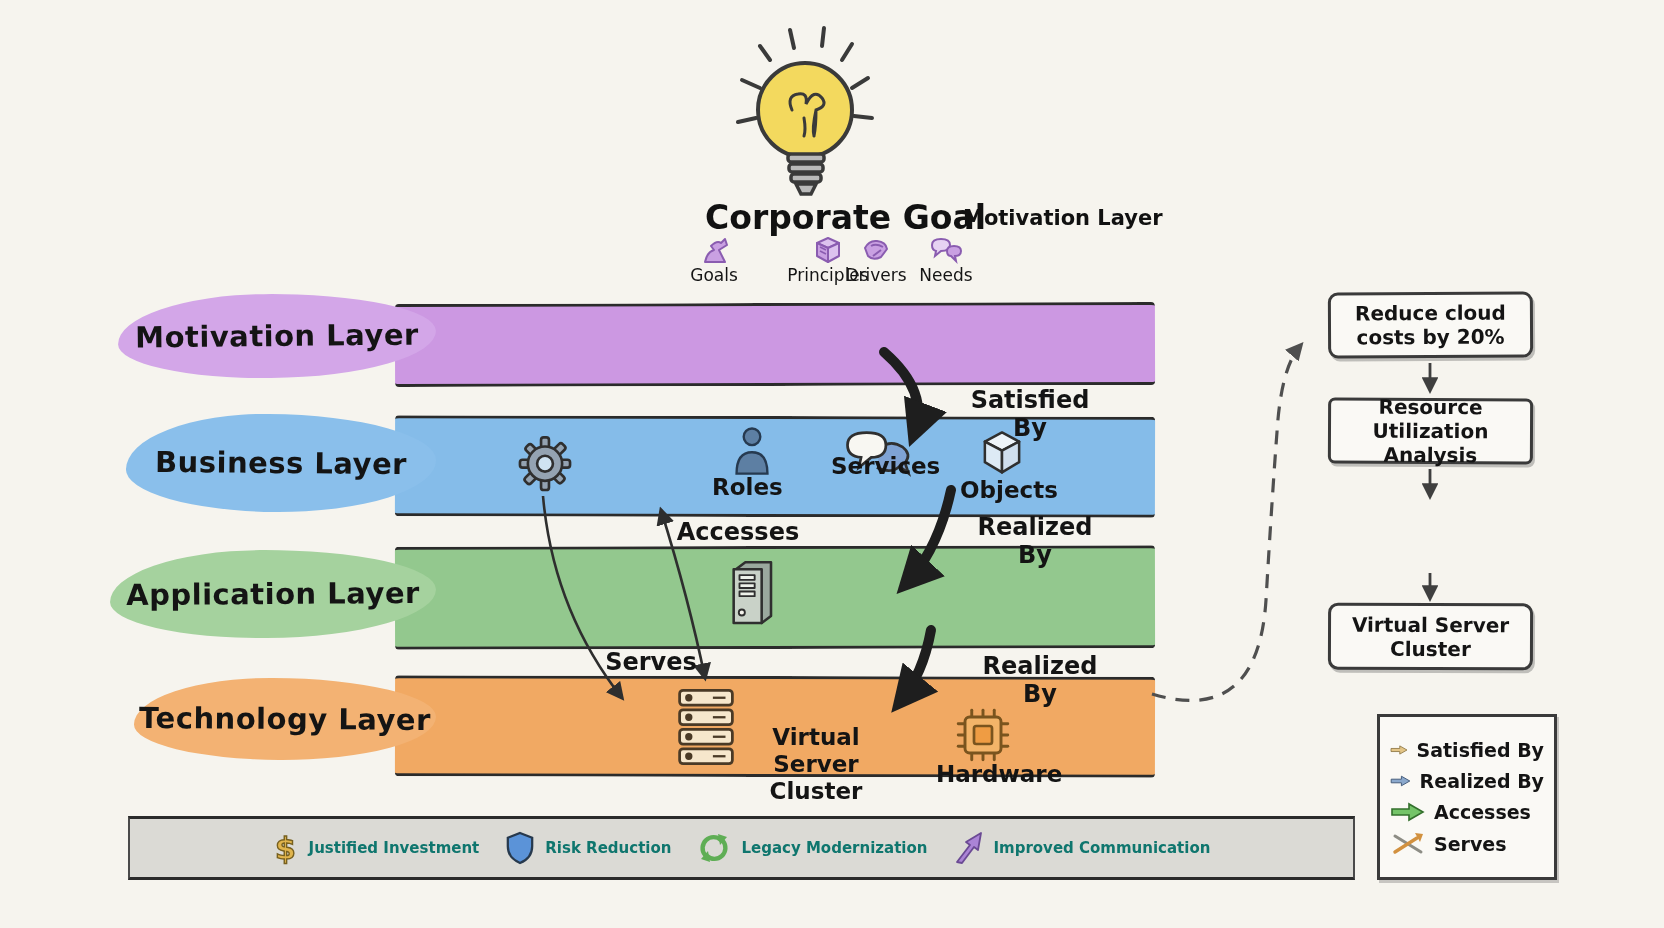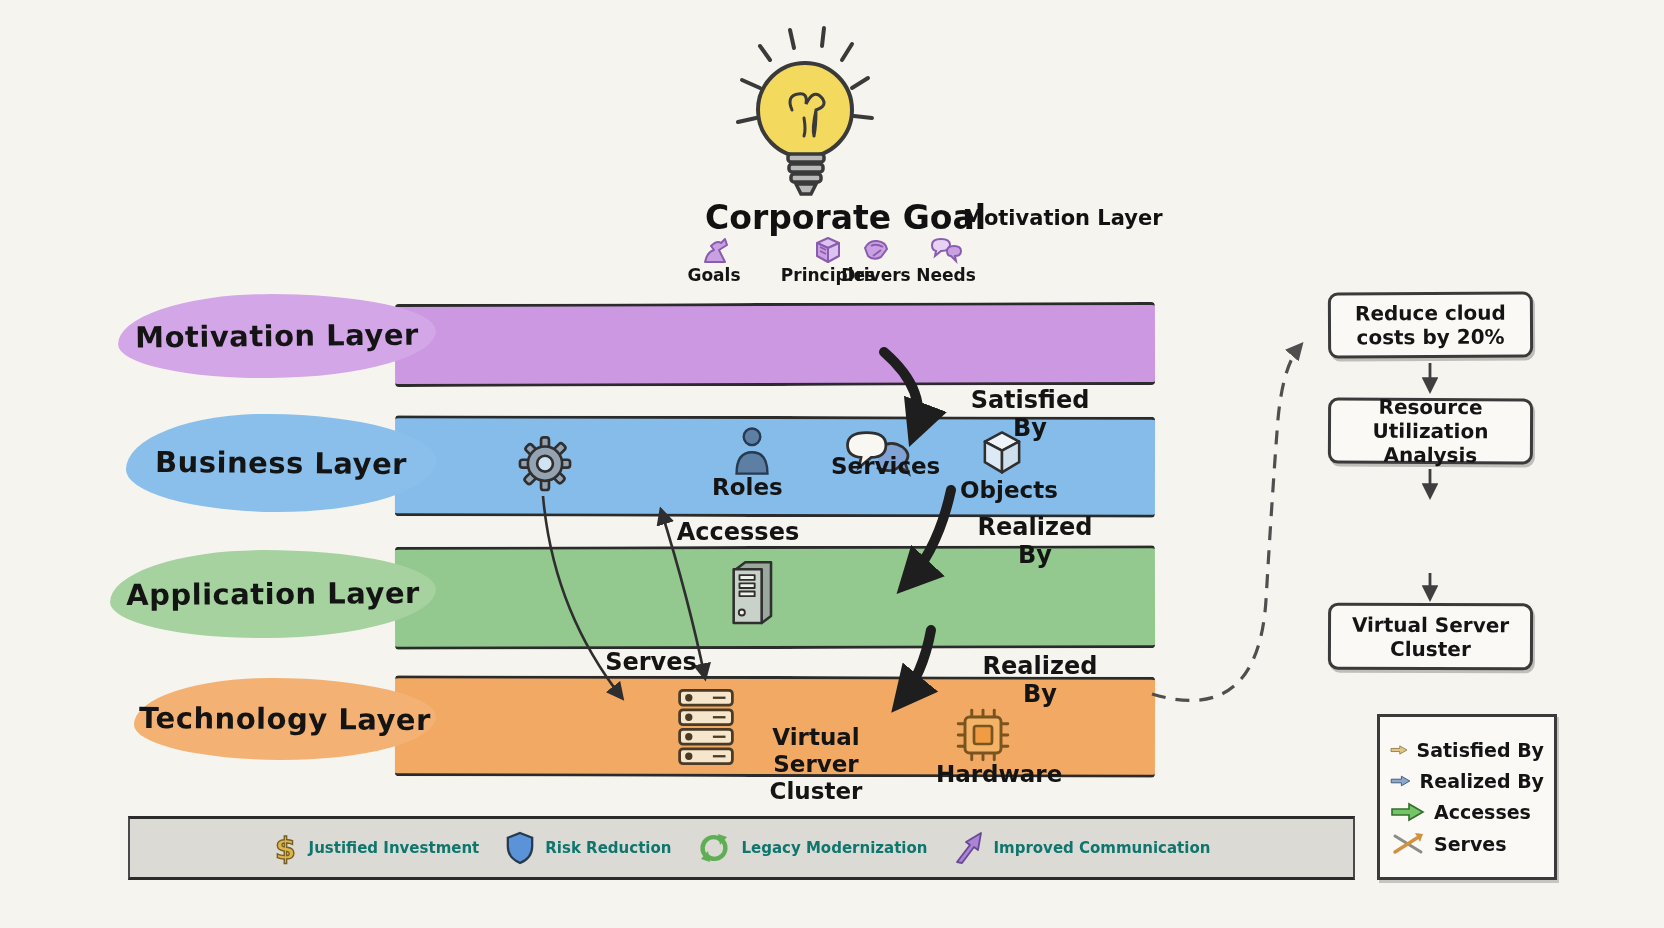--- a/index.html
+++ b/index.html
@@ -19,21 +19,21 @@
           border:3px solid #3a3a3a;box-shadow:2px 3px 0 rgba(90,90,90,.3);
           display:flex;flex-direction:column;justify-content:center;gap:9px;padding:8px 10px;box-sizing:border-box;}
   .legend-row{display:flex;align-items:center;gap:8px;}
   .legend-row .lbl{font-size:19px;font-weight:bold;color:#141414;white-space:nowrap;}
   .benefits{position:absolute;left:128px;top:816px;width:1227px;height:64px;background:#dbdad5;
             border:2px solid #4a4a4a;border-top:3px solid #2b2b2b;border-bottom:3px solid #2b2b2b;
             display:flex;align-items:center;justify-content:center;gap:26px;box-sizing:border-box;}
   .benefit{display:flex;align-items:center;gap:10px;}
   .benefit .lbl{font-size:15px;font-weight:bold;color:#0f766e;white-space:nowrap;}
   .concept{position:absolute;display:flex;flex-direction:column;align-items:center;gap:1px;}
-  .concept .lbl{font-size:17px;font-weight:bold;color:#141414;white-space:nowrap;}
+  .concept .lbl{font-size:17px;font-weight:normal;color:#141414;white-space:nowrap;}
   .title{position:absolute;font-size:33px;font-weight:bold;color:#111;white-space:nowrap;}
   .subtitle{position:absolute;font-size:21px;font-weight:bold;color:#111;white-space:nowrap;}
   svg{display:block;}
   #arrow-layer{position:absolute;left:0;top:0;pointer-events:none;}
 </style>
 </head>
 <body>
 
 <div id="canvas">
 
@@ -231,21 +231,21 @@
       <line x1="39" y1="14" x2="46" y2="14"></line>
         <line x1="39" y1="24" x2="46" y2="24"></line>
         <line x1="39" y1="34" x2="46" y2="34"></line>
     </g>
     <rect x="8" y="8" width="32" height="32" rx="4" fill="#f3b469" stroke="#7a541e" stroke-width="2.6"></rect>
     <rect x="16" y="16" width="16" height="16" rx="2" fill="#ef9c43" stroke="#7a541e" stroke-width="2.4"></rect>
   </svg>
   <div class="el-label" style="left:936px;top:761px;width:96px;text-align:center;">Hardware</div>
 
   <div class="flowbox" style="top:292px;height:66px;transform:rotate(-.3deg);">Reduce cloud costs by 20%</div>
-  <div class="flowbox" style="top:398px;height:66px;transform:rotate(.25deg);">Resource Utilization Analysis</div>
+  <div class="flowbox" style="top:398px;height:66px;transform:rotate(.25deg);border-radius:7px;">Resource Utilization Analysis</div>
   <div class="flowbox" style="top:603px;height:67px;transform:rotate(.2deg);">Virtual Server Cluster</div>
 
   <div class="legend">
     <div class="legend-row">
       <svg width="36" height="22" viewBox="0 0 36 22">
         <polygon points="2,8 19,8 19,3 33,11 19,19 19,14 2,14" fill="#e3c586" stroke="#8a7340" stroke-width="1.6"></polygon>
       </svg>
       <span class="lbl">Satisfied By</span>
     </div>
     <div class="legend-row">

